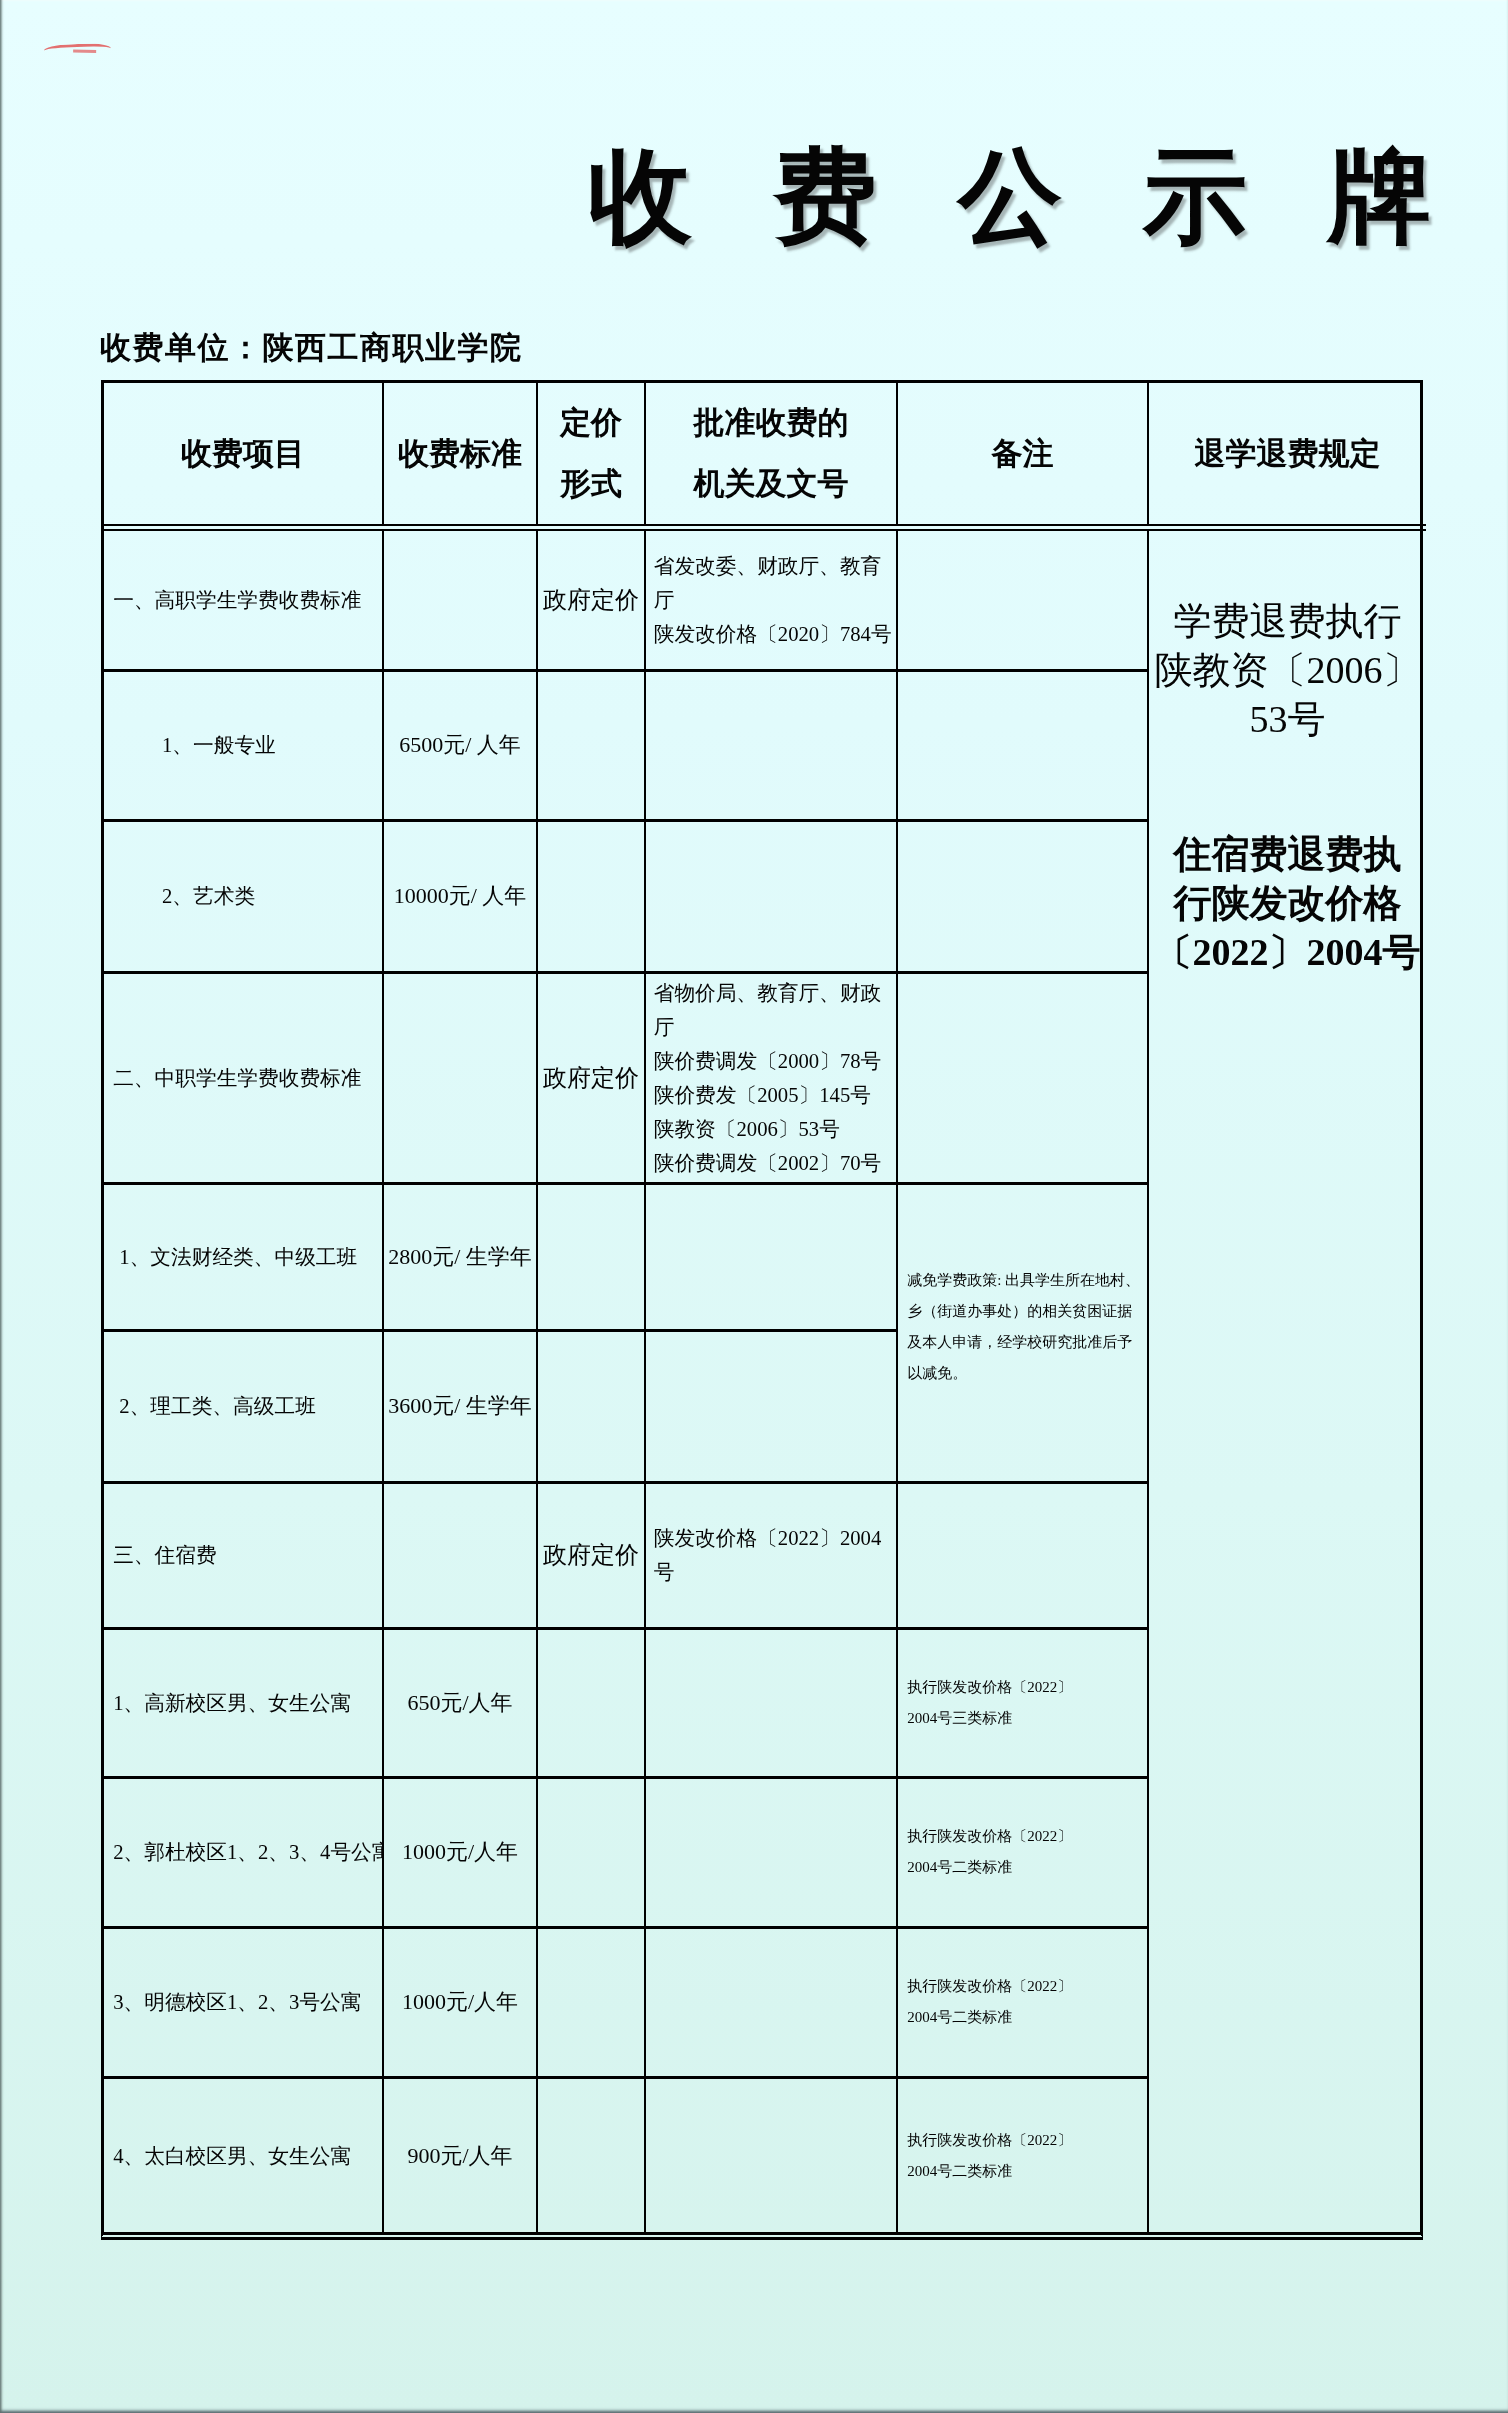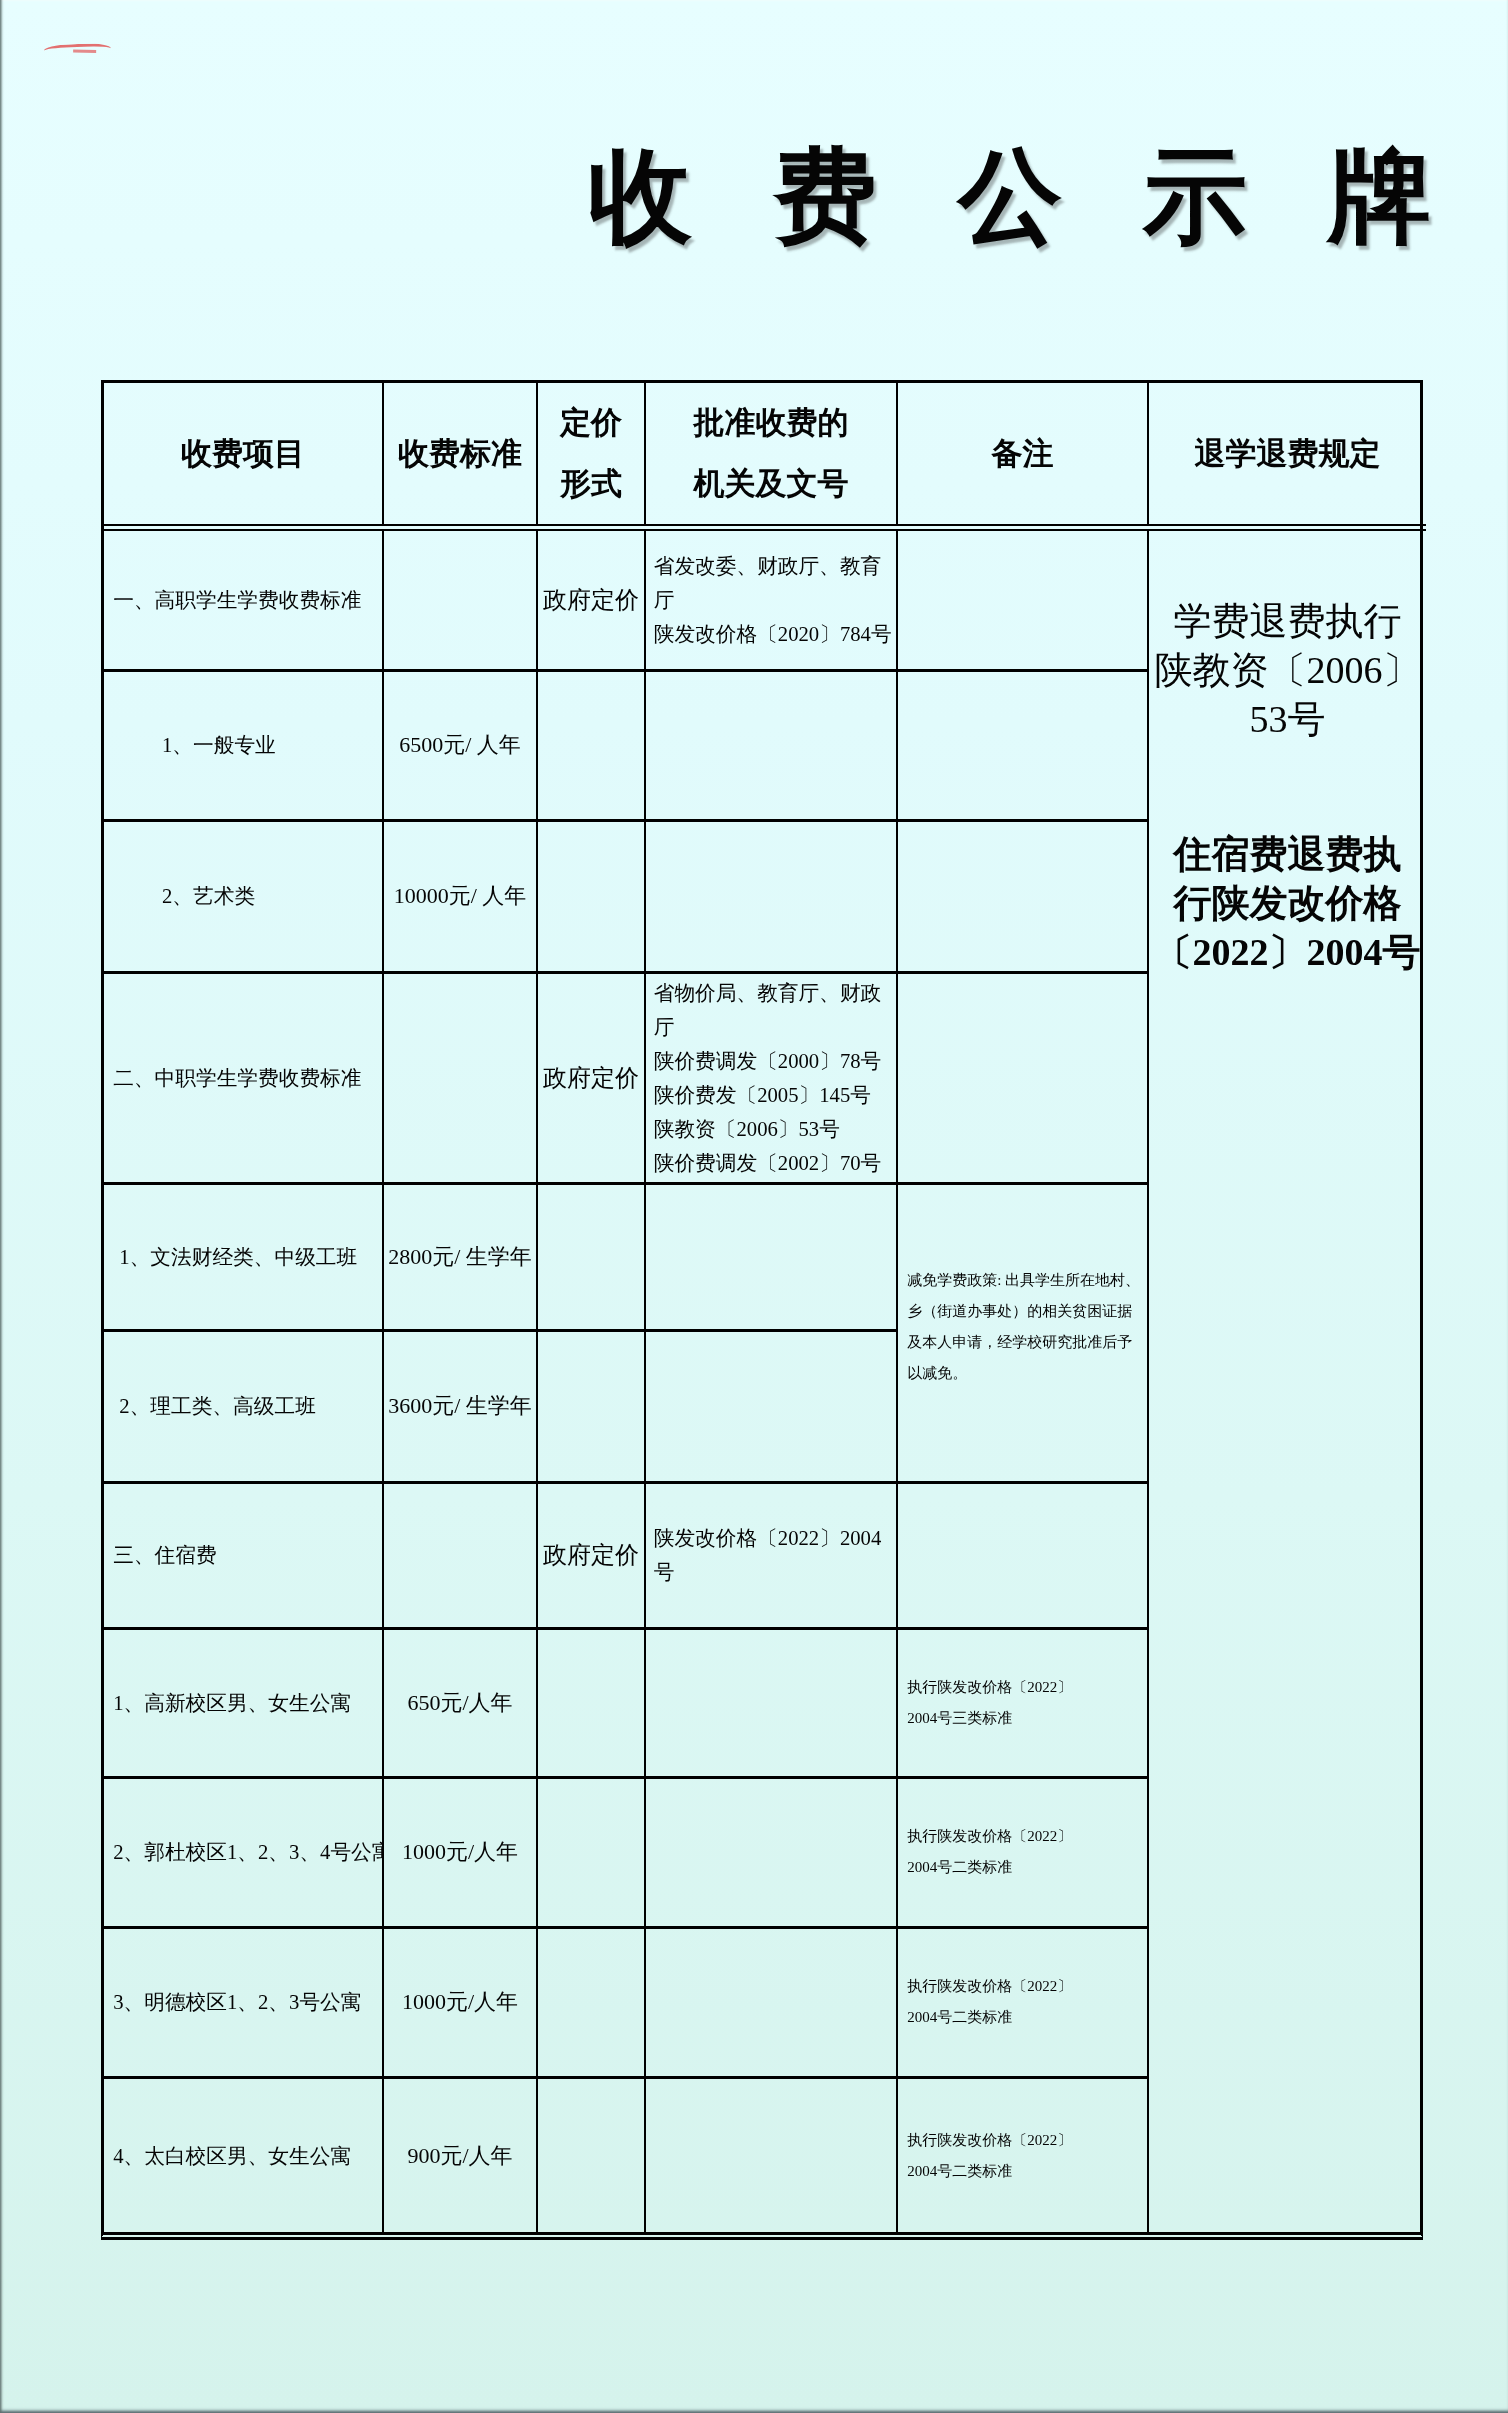--- a/index.html
+++ b/index.html
@@ -88,20 +88,21 @@
   .refund-cell{vertical-align:top;padding-top:66px;text-align:center;}
   .refund-block{font-size:38px;line-height:49px;text-align:center;white-space:pre-line;}
   .refund-block + .refund-block{margin-top:86px;font-weight:bold;}
 </style>
 </head>
 <body>
 
 <div class="page">
   <div class="red-mark"></div>
   <h1 class="title">收费公示牌</h1>
+  <div class="unit">收费单位：陕西工商职业学院</div>
 
   <div class="table-frame">
     <table>
       <colgroup>
         <col style="width:279px">
           <col style="width:154px">
           <col style="width:108px">
         <col style="width:252px">
           <col style="width:251px">
           <col style="width:278px">

